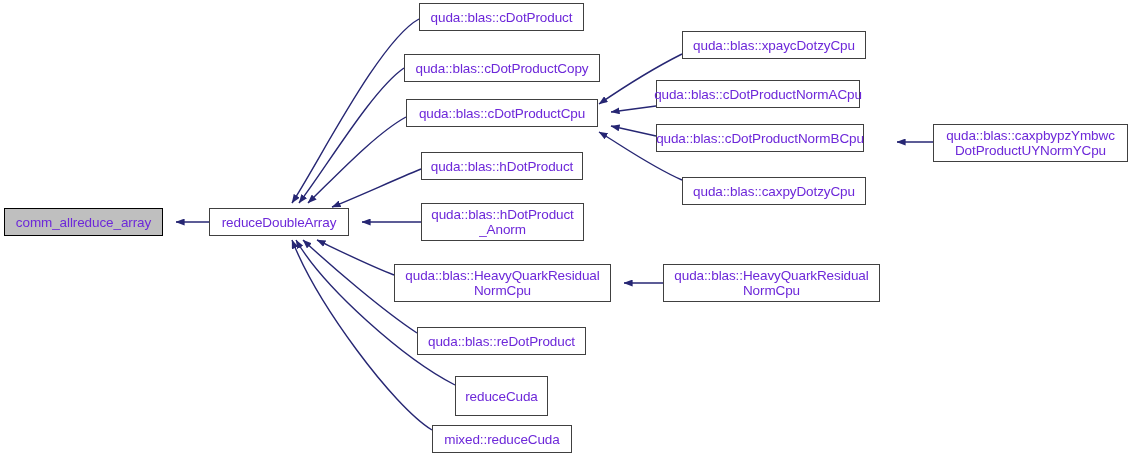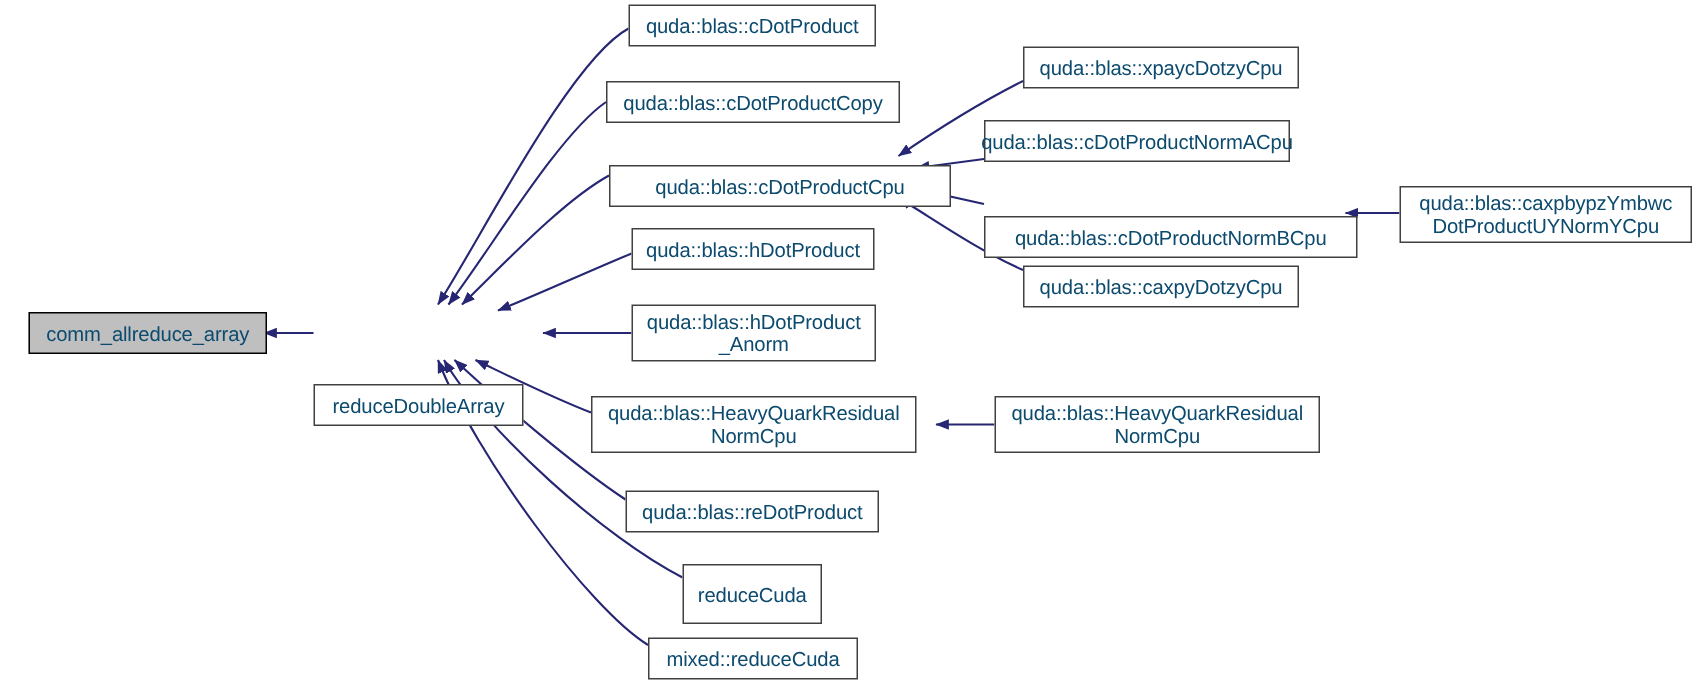--- a/index.html
+++ b/index.html
@@ -21,21 +21,21 @@
     top: 0;
     width: 1132px;
     height: 457px;
     pointer-events: none;
   }
   .node {
     position: absolute;
     box-sizing: border-box;
     border: 1px solid #404040;
     background: #ffffff;
-    color: #0c4a6e;
+    color: #6d28d9;
     font-size: 13.5px;
     line-height: 15px;
     letter-spacing: -0.1px;
     display: flex;
     align-items: center;
     justify-content: center;
     text-align: center;
     white-space: pre-line;
     z-index: 2;
   }
@@ -71,35 +71,35 @@
         <path d="M 432,430 C 393,406 317,304 292,240" fill="none" stroke="#262673" stroke-width="1.4" marker-end="url(#arrowhead)"></path>
         <path d="M 682,54 C 650,70 618,91 599,104" fill="none" stroke="#262673" stroke-width="1.4" marker-end="url(#arrowhead)"></path>
         <path d="M 656,106 L 611,112" fill="none" stroke="#262673" stroke-width="1.4" marker-end="url(#arrowhead)"></path>
         <path d="M 656,136 L 611,126" fill="none" stroke="#262673" stroke-width="1.4" marker-end="url(#arrowhead)"></path>
         <path d="M 682,180 C 650,166 618,143 599,132" fill="none" stroke="#262673" stroke-width="1.4" marker-end="url(#arrowhead)"></path>
         <path d="M 933,142 L 897,142" fill="none" stroke="#262673" stroke-width="1.4" marker-end="url(#arrowhead)"></path>
         <path d="M 663,283 L 624,283" fill="none" stroke="#262673" stroke-width="1.4" marker-end="url(#arrowhead)"></path>
       </g>
   </svg>
   <div id="node-layer">
-      <div class="node highlight" style="left: 19px; top: 208px; width: 159px; height: 28px;"><span class="lbl">comm_allreduce_array</span></div>
-      <div class="node" style="left: 209px; top: 208px; width: 140px; height: 28px; margin-top: 48px;"><span class="lbl">reduceDoubleArray</span></div>
+      <div class="node highlight" style="left: 4px; top: 208px; width: 159px; height: 28px;"><span class="lbl">comm_allreduce_array</span></div>
+      <div class="node" style="left: 209px; top: 208px; width: 140px; height: 28px;"><span class="lbl">reduceDoubleArray</span></div>
       <div class="node" style="left: 419px; top: 3px; width: 165px; height: 28px;"><span class="lbl">quda::blas::cDotProduct</span></div>
       <div class="node" style="left: 404px; top: 54px; width: 196px; height: 28px; text-align: right;"><span class="lbl">quda::blas::cDotProductCopy</span></div>
-      <div class="node" style="left: 406px; top: 110px; width: 228px; height: 28px;"><span class="lbl">quda::blas::cDotProductCpu</span></div>
+      <div class="node" style="left: 406px; top: 99px; width: 192px; height: 28px;"><span class="lbl">quda::blas::cDotProductCpu</span></div>
       <div class="node" style="left: 421px; top: 152px; width: 162px; height: 28px;"><span class="lbl">quda::blas::hDotProduct</span></div>
       <div class="node" style="left: 421px; top: 203px; width: 163px; height: 38px;"><span class="lbl">quda::blas::hDotProduct
 _Anorm</span></div>
       <div class="node" style="left: 394px; top: 264px; width: 217px; height: 38px;"><span class="lbl">quda::blas::HeavyQuarkResidual
 NormCpu</span></div>
       <div class="node" style="left: 417px; top: 327px; width: 169px; height: 28px;"><span class="lbl">quda::blas::reDotProduct</span></div>
       <div class="node" style="left: 455px; top: 376px; width: 93px; height: 40px;"><span class="lbl">reduceCuda</span></div>
       <div class="node" style="left: 432px; top: 425px; width: 140px; height: 28px;"><span class="lbl">mixed::reduceCuda</span></div>
       <div class="node" style="left: 682px; top: 31px; width: 184px; height: 28px;"><span class="lbl">quda::blas::xpaycDotzyCpu</span></div>
       <div class="node" style="left: 656px; top: 80px; width: 204px; height: 28px;"><span class="lbl">quda::blas::cDotProductNormACpu</span></div>
-      <div class="node" style="left: 656px; top: 144px; width: 249px; height: 28px;"><span class="lbl">quda::blas::cDotProductNormBCpu</span></div>
+      <div class="node" style="left: 656px; top: 124px; width: 208px; height: 28px;"><span class="lbl">quda::blas::cDotProductNormBCpu</span></div>
       <div class="node" style="left: 682px; top: 177px; width: 184px; height: 28px;"><span class="lbl">quda::blas::caxpyDotzyCpu</span></div>
       <div class="node" style="left: 663px; top: 264px; width: 217px; height: 38px;"><span class="lbl">quda::blas::HeavyQuarkResidual
 NormCpu</span></div>
       <div class="node" style="left: 933px; top: 124px; width: 195px; height: 38px;"><span class="lbl">quda::blas::caxpbypzYmbwc
 DotProductUYNormYCpu</span></div>
     </div>
 </div>
 
 </body></html>

